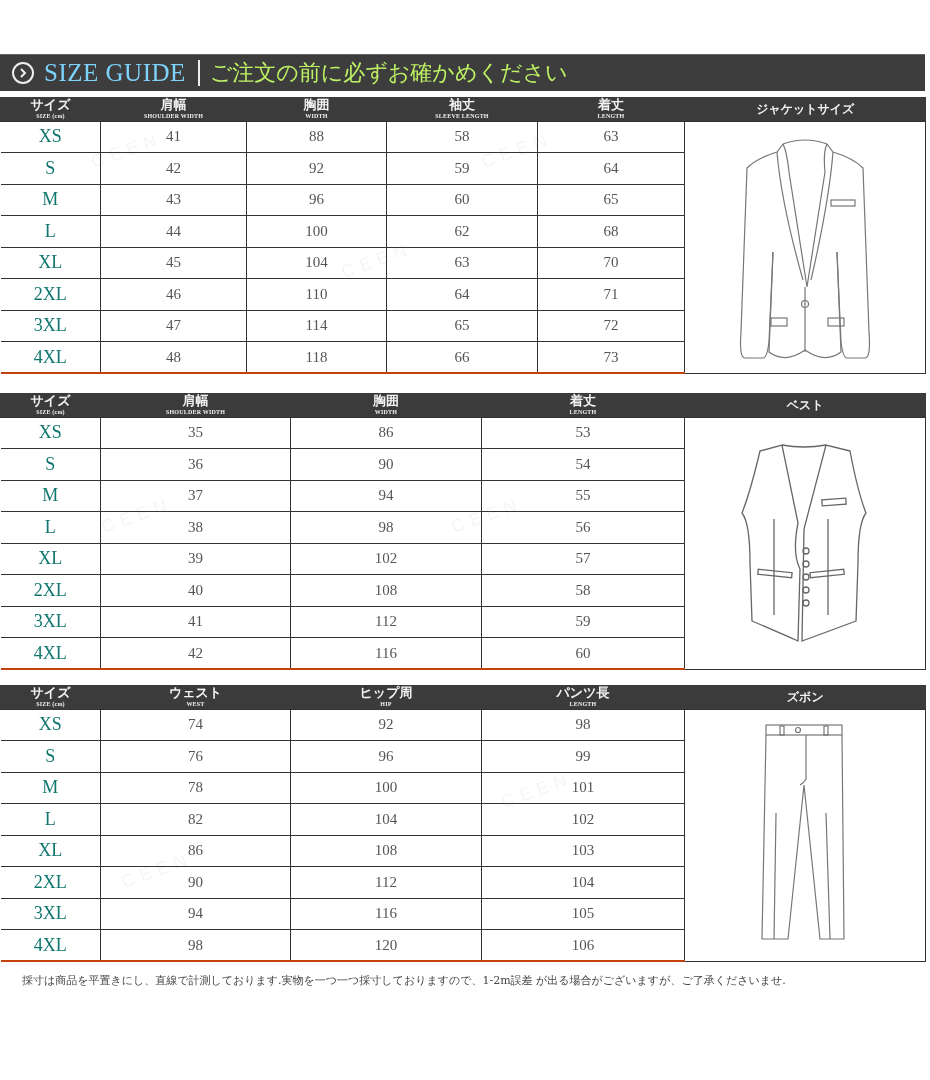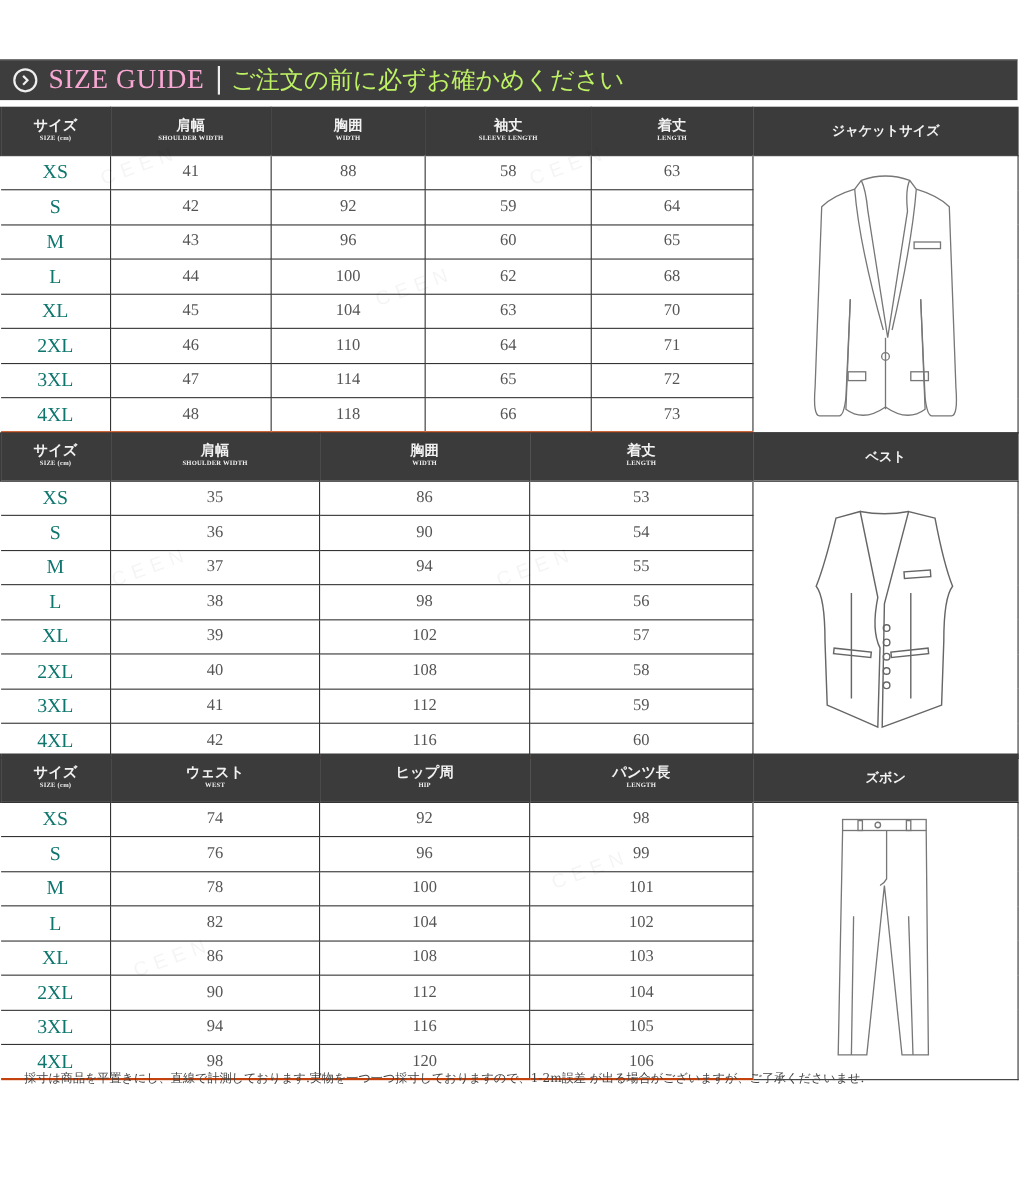--- a/index.html
+++ b/index.html
@@ -9,28 +9,28 @@
   .title-bar {
     position: absolute; left: 0; top: 54px; width: 925px; height: 37px;
     background: #3d3d3d; display: flex; align-items: center; padding-left: 12px;
     border-top: 1px solid #666;
   }
   .title-icon {
     width: 22px; height: 22px; border: 2px solid #eee; border-radius: 50%;
     display: flex; align-items: center; justify-content: center; margin-right: 10px;
   }
   .title-icon svg { width: 10px; height: 10px; }
-  .title-en { color: #f9a8d4; font-family: "Liberation Serif", serif; font-size: 25px; letter-spacing: 0.5px; }
+  .title-en { color: #7dd3fc; font-family: "Liberation Serif", serif; font-size: 25px; letter-spacing: 0.5px; }
   .title-sep { width: 2px; height: 26px; background: #eee; margin: 0 10px 0 12px; }
   .title-jp { color: #bef264; font-family: "DejaVu Serif", serif; font-size: 22px; }
 
   .section { position: absolute; left: 0; width: 925px; }
   .section table { border-collapse: collapse; width: 925px; table-layout: fixed; }
   .section th {
-    background: #3b3b3b; color: #f2f2f2; height: 44px; font-weight: bold;
+    background: #3b3b3b; color: #f2f2f2; height: 24px; font-weight: bold;
     vertical-align: middle; text-align: center; line-height: 1;
     border-left: 1px solid #3b3b3b;
   }
   .section th .jp { display: block; font-size: 13px; font-family: "DejaVu Serif", serif; }
   .section th .en { display: block; font-size: 6px; font-family: "Liberation Serif", serif; margin-top: 2px; letter-spacing: 0.2px; }
   .section th.img-head .jp { font-size: 12px; }
   .section td {
     height: 31.5px; text-align: center; vertical-align: middle;
     border: 1.5px solid #333; font-family: "Liberation Serif", serif;
     font-size: 15px; color: #555;

